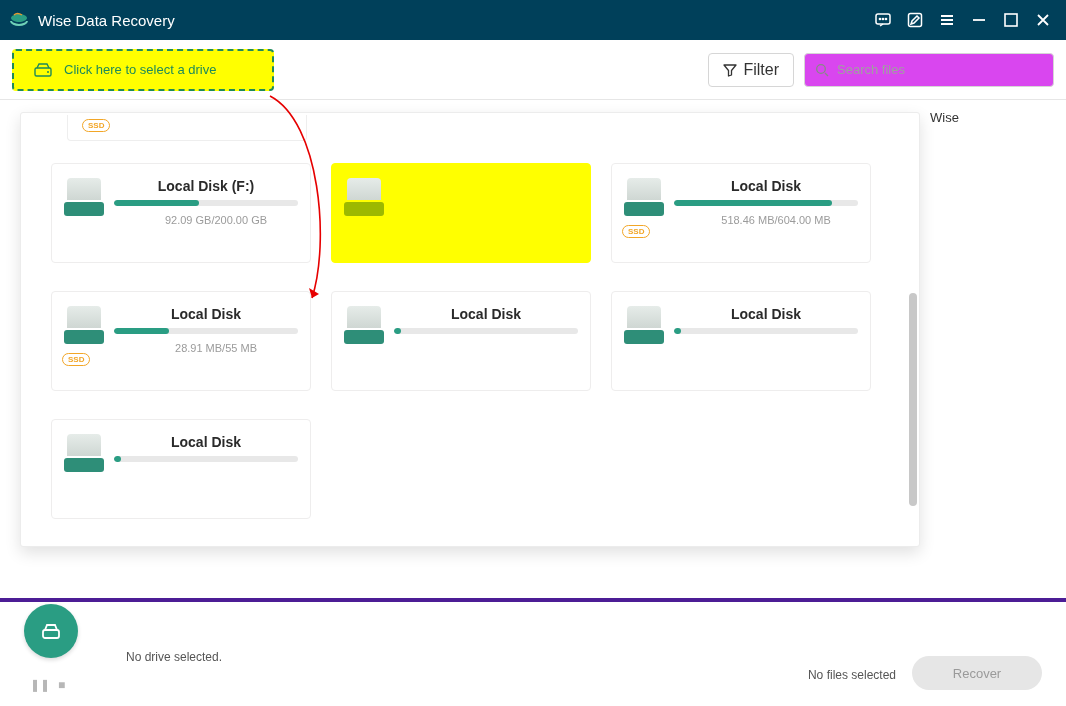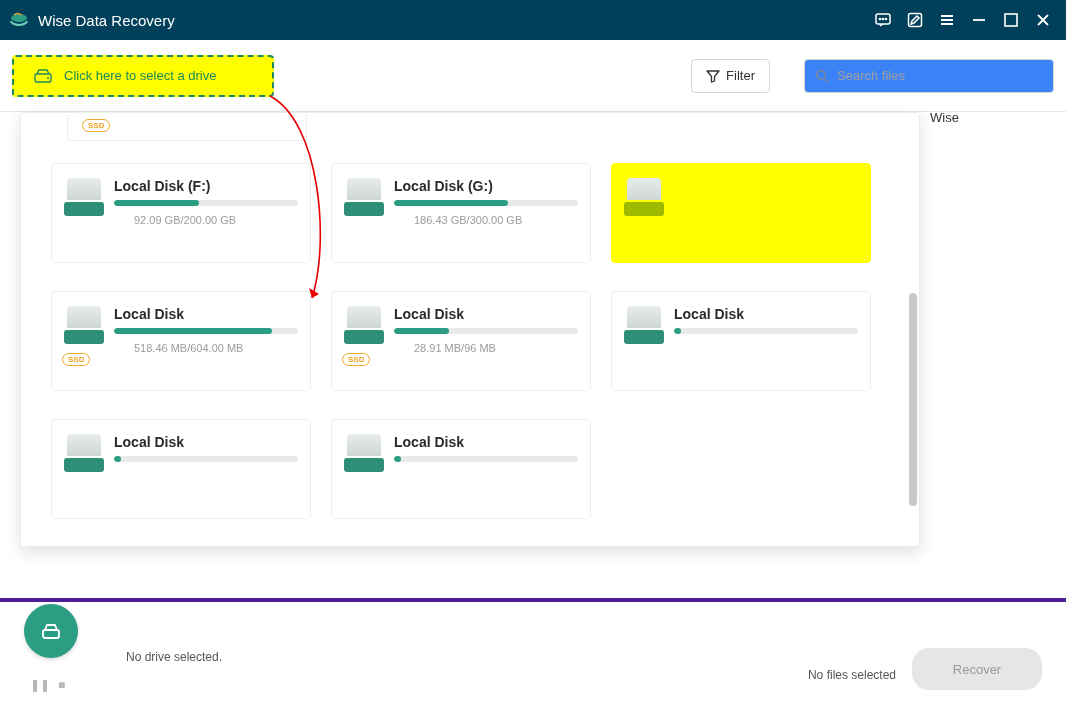--- a/index.html
+++ b/index.html
@@ -21,21 +21,21 @@
     color: #fff;
   }
   .titlebar .logo { width: 22px; height: 22px; margin-right:8px; display:flex; align-items:center; justify-content:center; }
   .titlebar .title { font-size: 15px; font-weight: 500; text-align: right; }
   .titlebar .spacer { flex: 1; }
   .titlebar .ctrl {
     width: 30px; height: 30px; display:flex;align-items:center;justify-content:center;
     color:#fff; font-size:18px; margin-left:2px;
   }
   .toolbar {
-    height: 72px;
+    height: 60px;
     border-bottom: 1px solid #e6e6e6;
     display:flex; align-items:center;
     padding: 16px 12px;
   }
   .select-drive-hl {
     position: relative;
     background: #ffff00;
     border: 2px dashed #1e8a5a;
     border-radius: 4px;
     padding: 10px 18px;
@@ -45,31 +45,31 @@
     width: 262px;
   }
   .select-drive-hl .iconbox{ width:22px;height:18px;margin-right:10px;display:flex;align-items:center;justify-content:center; }
   .toolbar .spacer { flex:1; }
   .filter-btn {
     height: 34px;
     border:1px solid #d6d6d6;
     border-radius: 4px;
     background:#fff;
     display:flex; align-items:center;
-    padding: 0 14px; font-size:13px; color:#333;
+    padding: 0 14px; font-size:16px; color:#333;
     margin-right: 10px;
   }
   .filter-btn svg{ margin-right:6px; }
   .search-box {
     height: 34px; width: 250px;
     border:1px solid #d6d6d6;
     border-radius: 4px;
-    background:#3b82f6;
+    background:#d946ef;
     display:flex; align-items:center; padding:0 10px;
-    color:#888; font-size:13px;margin-left:24px;
+    color:#888; font-size:13px;
   }
   .search-box svg{ margin-right:6px; }
 
   .content-area { position:absolute; top:102px; left:0; right:0; bottom:108px; }
 
   .type-col {
     position:absolute; top:8px; right:16px; width:120px;
     font-size:13px; color:#333;
   }
 
@@ -119,21 +119,21 @@
     background:#2e8e78; border-radius:3px;
     margin-top:2px;
   }
   .drive-icon.usb .base { background:#9cb900; }
   .ssd-badge {
     position:absolute; bottom:-18px; left:-2px;
     font-size:8px; font-weight:700; color:#f2a627;
     border:1.5px solid #f2a627; border-radius:9px;
     padding:1px 5px; background:#fff;
   }
-  .d-body { flex:1; min-width:0; }
+  .d-body { flex:1; min-width:0;text-align:center; }
   .d-name { font-size:14px; font-weight:600; color:#2a2a2a; margin-bottom:6px; white-space:nowrap; overflow:hidden; text-overflow:ellipsis;}
   .d-bar { height:6px; border-radius:3px; background:#e8e8e8; margin-bottom:8px; position:relative; overflow:hidden;}
   .d-bar .fill { position:absolute;left:0;top:0;bottom:0; background:#2a9d83; border-radius:3px;}
   .d-size { font-size:11px; color:#9b9b9b;margin-left:20px; }
 
   .footer {
     position:absolute; left:0; right:0; bottom:0; height:108px;
     border-top:4px solid #4c1d95;
     background:#fff;
   }
@@ -141,21 +141,21 @@
     position:absolute; left:24px; bottom:48px;
     width:54px;height:54px;border-radius:50%;
     background:#2a9d83;
     display:flex;align-items:center;justify-content:center;
     box-shadow:0 2px 4px rgba(0,0,0,0.15);
   }
   .no-drive { position:absolute; left:126px; top:48px; font-size:12px; color:#555;}
   .no-file { position:absolute; right:170px; bottom:24px; font-size:12px; color:#555;}
   .recover-btn {
     position:absolute; right:24px; bottom:16px;
-    width:130px; height:42px; border-radius:17px;
+    width:130px; height:34px; border-radius:17px;
     background:#e6e6e6; color:#9a9a9a;
     display:flex;align-items:center;justify-content:center;
     font-size:13px;
   }
   .media-ctrl {
     position:absolute; left:30px; bottom:14px;
     display:flex; gap:8px; color:#b7b7b7; font-size:12px;
   }
   .inp { border:none; outline:none; background:transparent; font-size:13px; flex:1; color:#333; }
   .inp::placeholder{color:#a0a0a0;}
@@ -256,33 +256,20 @@
           <div class="base"></div>
         </div>
         <div class="d-body">
           <div class="d-name">Local Disk (F:)</div>
           <div class="d-bar">
             <div class="fill" style="width: 46%;"></div>
           </div>
           <div class="d-size">92.09 GB/200.00 GB</div>
         </div>
       </div>
-      <div class="drive-card">
-        <div class="drive-icon">
-          <div class="top"></div>
-          <div class="base"></div>
-        </div>
-        <div class="d-body">
-          <div class="d-name">Local Disk (G:)</div>
-          <div class="d-bar">
-            <div class="fill" style="width: 62%;"></div>
-          </div>
-          <div class="d-size">186.43 GB/300.00 GB</div>
-        </div>
-      </div>
       <div class="drive-card selected">
         <div class="drive-icon usb">
           <div class="top"></div>
           <div class="base"></div>
         </div>
       </div>
       <div class="drive-card">
         <div class="drive-icon">
           <div class="top"></div>
           <div class="base"></div>
@@ -300,21 +287,21 @@
         <div class="drive-icon">
           <div class="top"></div>
           <div class="base"></div>
           <span class="ssd-badge">SSD</span>
         </div>
         <div class="d-body">
           <div class="d-name">Local Disk</div>
           <div class="d-bar">
             <div class="fill" style="width: 30%;"></div>
           </div>
-          <div class="d-size">28.91 MB/96 MB</div>
+          <div class="d-size">28.91 MB/55 MB</div>
         </div>
       </div>
       <div class="drive-card">
         <div class="drive-icon">
           <div class="top"></div>
           <div class="base"></div>
         </div>
         <div class="d-body">
           <div class="d-name">Local Disk</div>
           <div class="d-bar">

